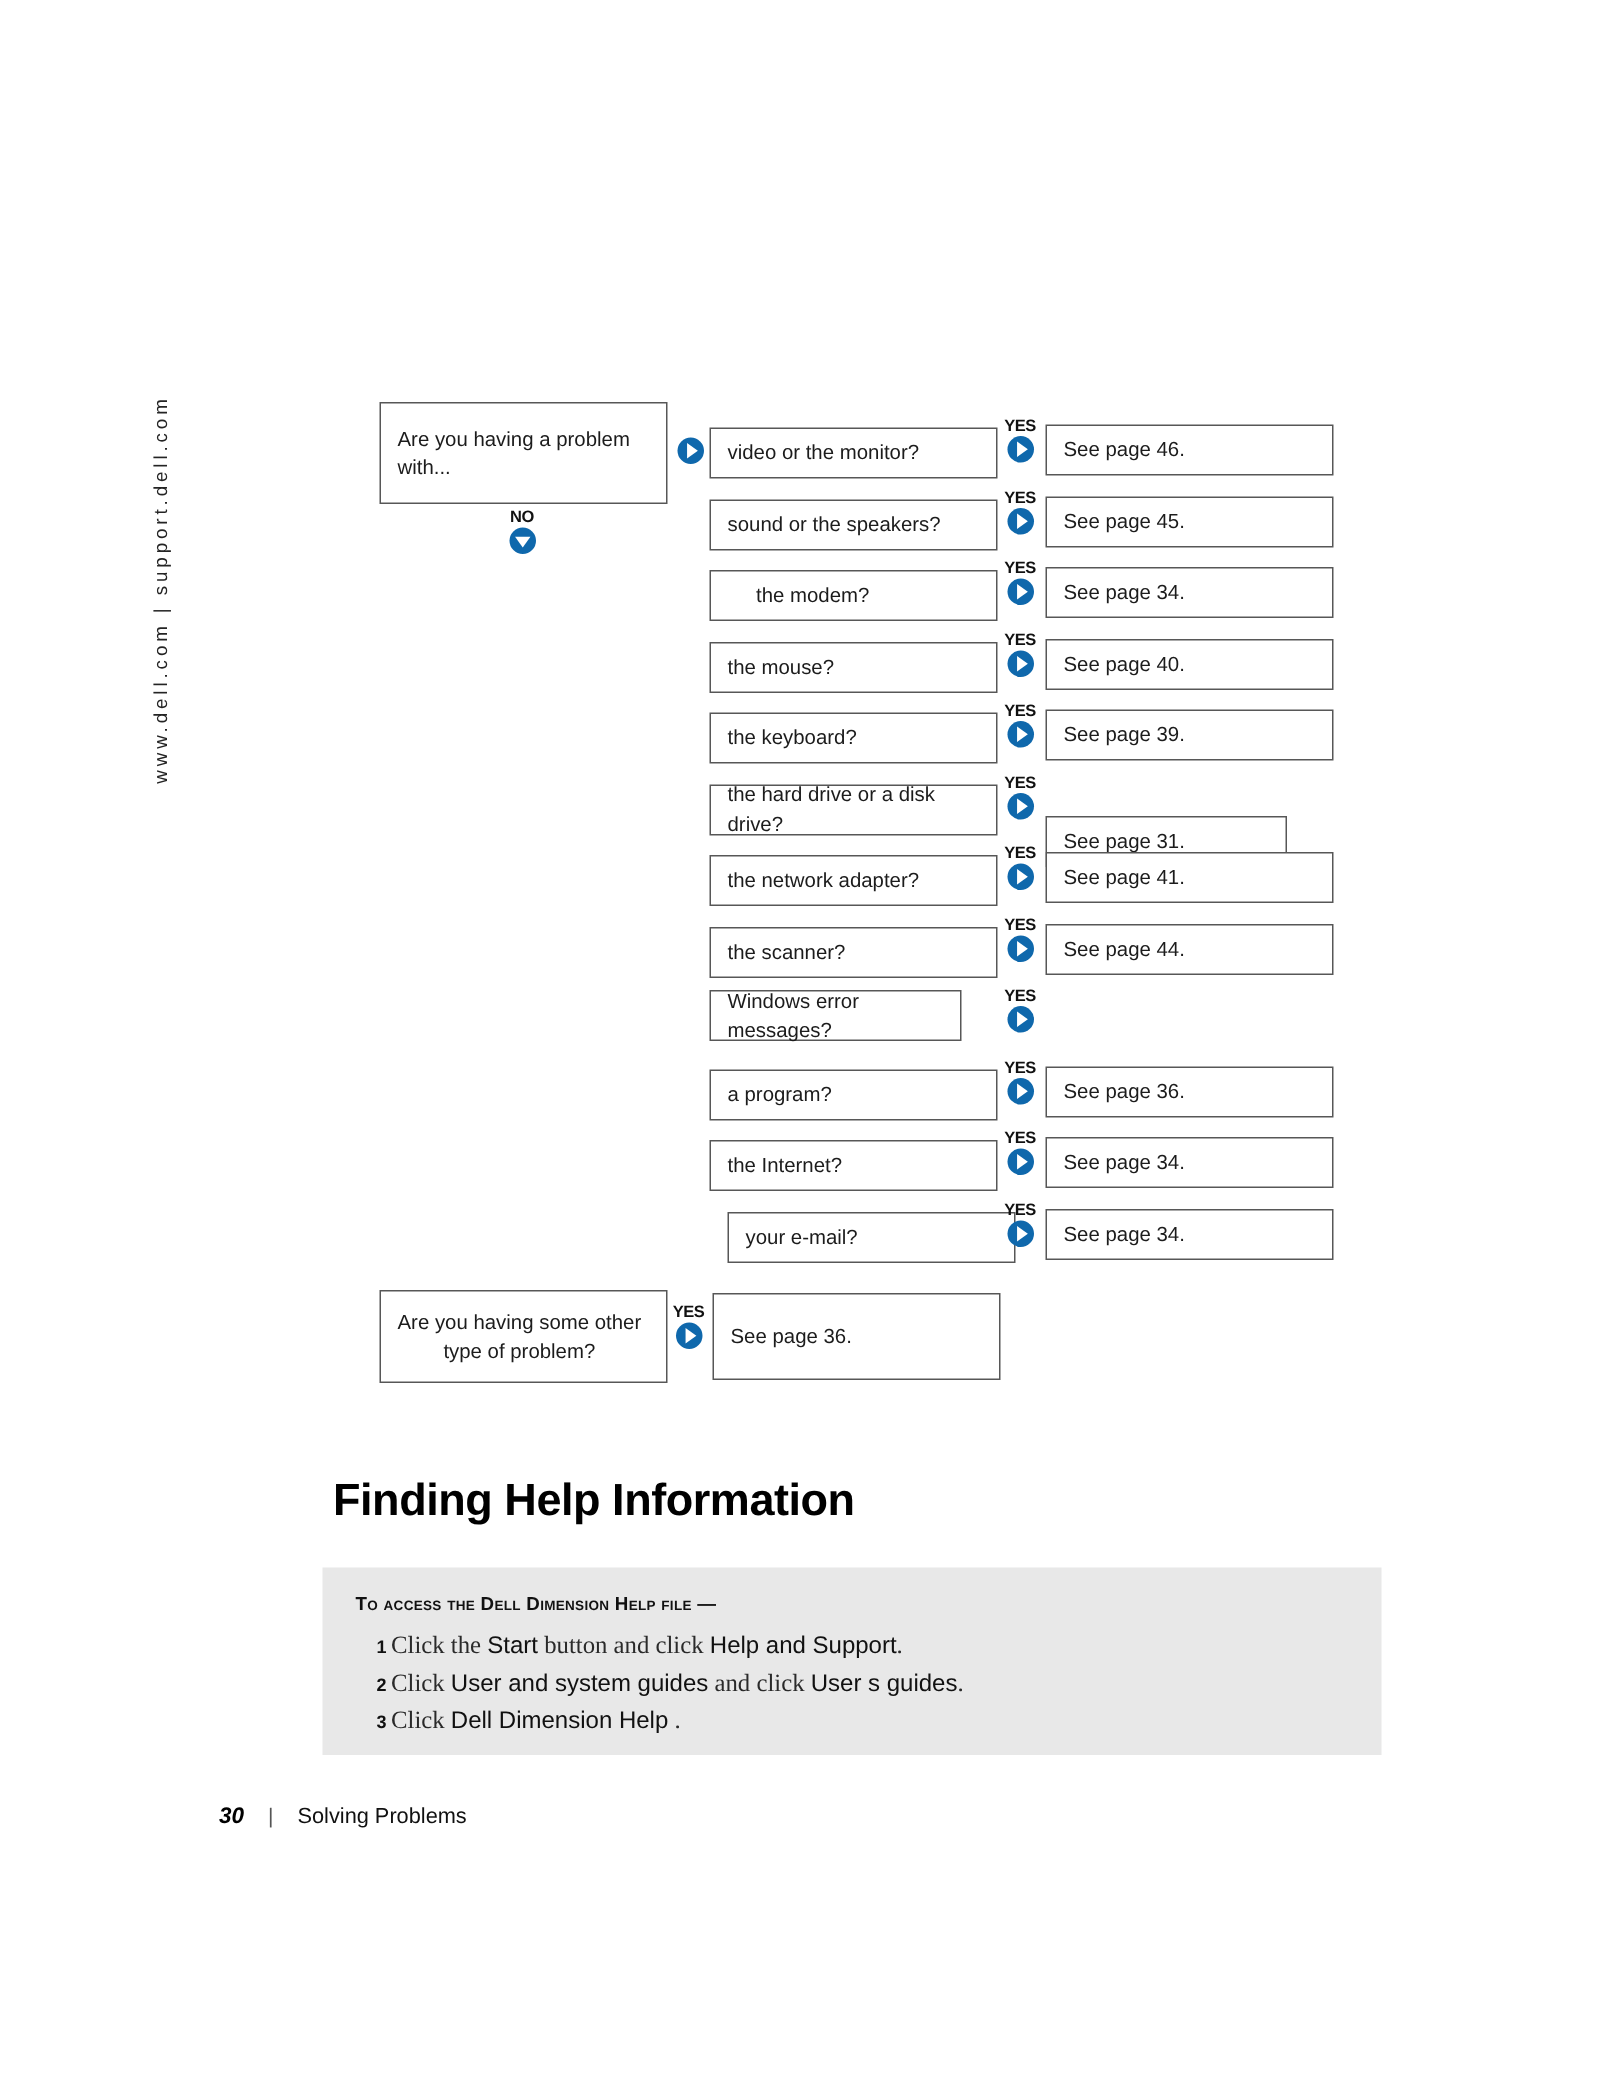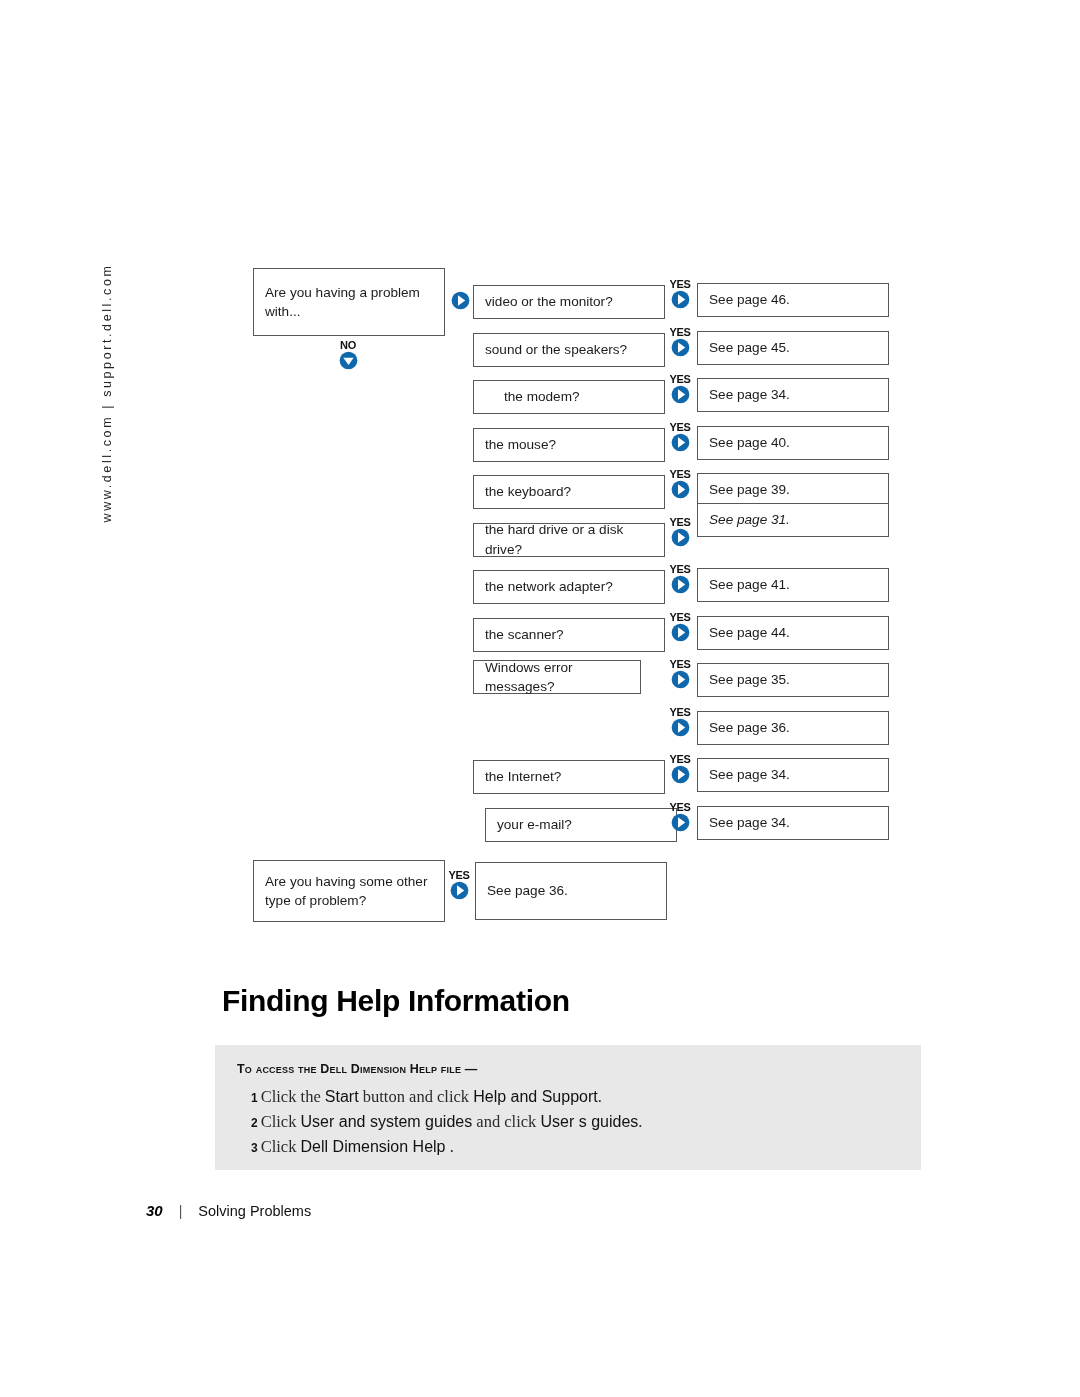--- a/index.html
+++ b/index.html
@@ -232,21 +232,21 @@
     <div class="fbox" style="left: 697px; top: 473px; width: 192px; height: 34px;">
       <div>See page 39.</div>
     </div>
     <div class="fbox" style="left: 473px; top: 522.5px; width: 192px; height: 34px;">
       <div>the hard drive or a disk drive?</div>
     </div>
     <div class="marker" style="left: 669px; top: 516.5px;"><span class="lbl">YES</span><span><svg width="19" height="19" viewBox="0 0 20 20">
           <circle cx="10" cy="10" r="9.3" fill="#0F68AC"></circle>
           <path fill="#ffffff" d="M7.4 4.6 L15 10 L7.4 15.4 Z"></path>
         </svg></span></div>
-    <div class="fbox" style="left: 697px; top: 503px; width: 192px; height: 34px; font-style: italic;">
+    <div class="fbox" style="left: 697px; top: 544px; width: 161px; height: 34px;">
       <div>See page 31.</div>
     </div>
     <div class="fbox" style="left: 473px; top: 570px; width: 192px; height: 34px;">
       <div>the network adapter?</div>
     </div>
     <div class="marker" style="left: 669px; top: 564px;"><span class="lbl">YES</span><span><svg width="19" height="19" viewBox="0 0 20 20">
           <circle cx="10" cy="10" r="9.3" fill="#0F68AC"></circle>
           <path fill="#ffffff" d="M7.4 4.6 L15 10 L7.4 15.4 Z"></path>
         </svg></span></div>
     <div class="fbox" style="left: 697px; top: 568px; width: 192px; height: 34px;">
@@ -262,22 +262,22 @@
     <div class="fbox" style="left: 697px; top: 615.5px; width: 192px; height: 34px;">
       <div>See page 44.</div>
     </div>
     <div class="fbox" style="left: 473px; top: 660px; width: 168px; height: 34px;">
       <div>Windows error messages?</div>
     </div>
     <div class="marker" style="left: 669px; top: 659px;"><span class="lbl">YES</span><span><svg width="19" height="19" viewBox="0 0 20 20">
           <circle cx="10" cy="10" r="9.3" fill="#0F68AC"></circle>
           <path fill="#ffffff" d="M7.4 4.6 L15 10 L7.4 15.4 Z"></path>
         </svg></span></div>
-    <div class="fbox" style="left: 697px; top: 663px; width: 192px; height: 34px;">
-      <div>See page 35.</div>
+    <div class="fbox" style="left: 473px; top: 712.5px; width: 192px; height: 34px;">
+      <div>a program?</div>
     </div>
     <div class="marker" style="left: 669px; top: 706.5px;"><span class="lbl">YES</span><span><svg width="19" height="19" viewBox="0 0 20 20">
           <circle cx="10" cy="10" r="9.3" fill="#0F68AC"></circle>
           <path fill="#ffffff" d="M7.4 4.6 L15 10 L7.4 15.4 Z"></path>
         </svg></span></div>
     <div class="fbox" style="left: 697px; top: 710.5px; width: 192px; height: 34px;">
       <div>See page 36.</div>
     </div>
     <div class="fbox" style="left: 473px; top: 760px; width: 192px; height: 34px;">
       <div>the Internet?</div>
@@ -292,21 +292,21 @@
     <div class="fbox" style="left: 473px; top: 807.5px; width: 192px; height: 34px; margin-left: 12px;">
       <div>your e-mail?</div>
     </div>
     <div class="marker" style="left: 669px; top: 801.5px;"><span class="lbl">YES</span><span><svg width="19" height="19" viewBox="0 0 20 20">
           <circle cx="10" cy="10" r="9.3" fill="#0F68AC"></circle>
           <path fill="#ffffff" d="M7.4 4.6 L15 10 L7.4 15.4 Z"></path>
         </svg></span></div>
     <div class="fbox" style="left: 697px; top: 805.5px; width: 192px; height: 34px;">
       <div>See page 34.</div>
     </div>
-    <div class="fbox" style="left: 253px; top: 860px; width: 192px; height: 62px;">
+    <div class="fbox" style="left: 253px; top: 860px; width: 192px; height: 62px; text-align: center;">
       <div>Are you having some other<br>type of problem?</div>
     </div>
     <div class="marker" style="left: 448px; top: 870px;"><span class="lbl">YES</span><span><svg width="19" height="19" viewBox="0 0 20 20">
           <circle cx="10" cy="10" r="9.3" fill="#0F68AC"></circle>
           <path fill="#ffffff" d="M7.4 4.6 L15 10 L7.4 15.4 Z"></path>
         </svg></span></div>
     <div class="fbox" style="left: 475px; top: 862px; width: 192px; height: 58px;">
       <div>See page 36.</div>
     </div>
   </div>

